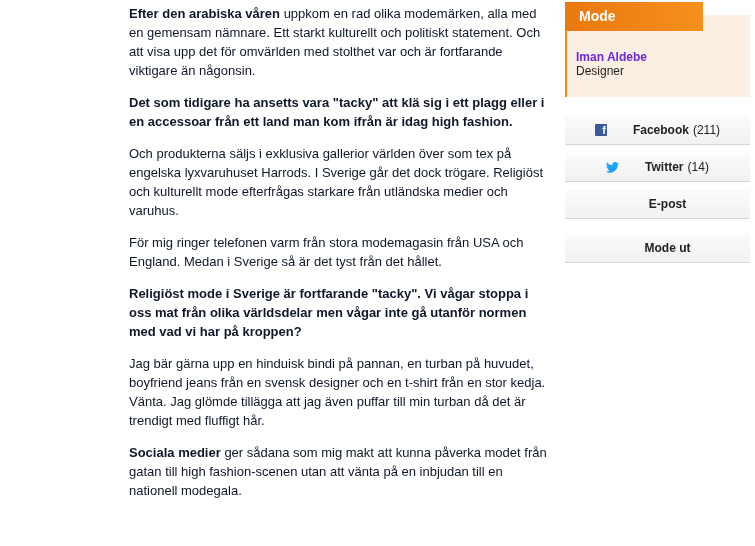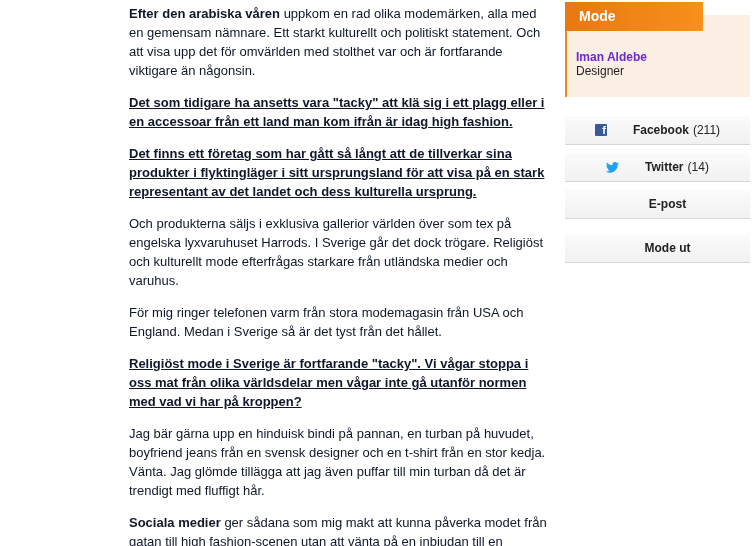--- a/index.html
+++ b/index.html
@@ -1,21 +1,21 @@
 <!DOCTYPE html>
 <html><head>
   <meta charset="utf-8">
   <style>
     html, body { margin: 0; padding: 0; background: #ffffff; }
     body { width: 755px; height: 546px; overflow: hidden; position: relative;
            font-family: "Liberation Sans", sans-serif; color: #222; }
     .article { position: absolute; left: 129px; top: 4px; width: 425px; }
     .article p { margin: 0 0 13px 0; font-size: 13px; line-height: 19px; color: #0f172a; }
     .article p.lead b, .article p.sub b { font-weight: bold; }
-    .article p.bold { font-weight: bold; text-decoration: underline; }
+    .article p.bold { font-weight: bold; }
 
     .sidebar { position: absolute; left: 565px; top: 0; width: 222px; }
     .mode-box { position: relative; width: 185px; height: 97px; }
     .mode-bg { position: absolute; left: 0; top: 15px; width: 185px; height: 82px;
                background: #fbeee2; border-left: 2px solid #f08a1c; box-sizing: border-box; }
     .mode-tab { position: absolute; left: 0; top: 2px; width: 138px; height: 29px;
                 background: linear-gradient(90deg, #e9780f 0%, #f7901c 100%);
                 color: #fff; font-weight: bold; font-size: 14px; line-height: 29px;
                 padding-left: 14px; box-sizing: border-box; }
     .author { position: absolute; left: 11px; top: 50px; font-size: 12px; line-height: 14px; }
@@ -33,21 +33,20 @@
                font-size: 11px; line-height: 13px; text-align: right; padding-right: 1px;
                box-sizing: border-box; border-radius: 1px; margin-right: 6px; display: inline-block; }
     .tw-icon { width: 13px; height: 11px; margin-right: 6px; display: inline-block; }
   </style>
 </head>
 <body>
 
 <div class="article">
   <p class="lead"><b>Efter den arabiska våren</b><span> uppkom en rad olika modemärken, alla med en gemensam nämnare. Ett starkt kulturellt och politiskt statement. Och att visa upp det för omvärlden med stolthet var och är fortfarande viktigare än någonsin.</span></p>
   <p class="bold">Det som tidigare ha ansetts vara "tacky" att klä sig i ett plagg eller i en accessoar från ett land man kom ifrån är idag high fashion.</p>
-  <p class="bold">Det finns ett företag som har gått så långt att de tillverkar sina produkter i flyktingläger i sitt ursprungsland för att visa på en stark representant av det landet och dess kulturella ursprung.</p>
   <p>Och produkterna säljs i exklusiva gallerior världen över som tex på engelska lyxvaruhuset Harrods. I Sverige går det dock trögare. Religiöst och kulturellt mode efterfrågas starkare från utländska medier och varuhus.</p>
   <p>För mig ringer telefonen varm från stora modemagasin från USA och England. Medan i Sverige så är det tyst från det hållet.</p>
   <p class="bold">Religiöst mode i Sverige är fortfarande "tacky". Vi vågar stoppa i oss mat från olika världsdelar men vågar inte gå utanför normen med vad vi har på kroppen?</p>
   <p>Jag bär gärna upp en hinduisk bindi på pannan, en turban på huvudet, boyfriend jeans från en svensk designer och en t-shirt från en stor kedja. Vänta. Jag glömde tillägga att jag även puffar till min turban då det är trendigt med fluffigt hår.</p>
   <p class="lead"><b>Sociala medier</b><span> ger sådana som mig makt att kunna påverka modet från gatan till high fashion-scenen utan att vänta på en inbjudan till en nationell modegala.</span></p>
 </div>
 
 <div class="sidebar">
   <div class="mode-box">
     <div class="mode-bg"></div>

